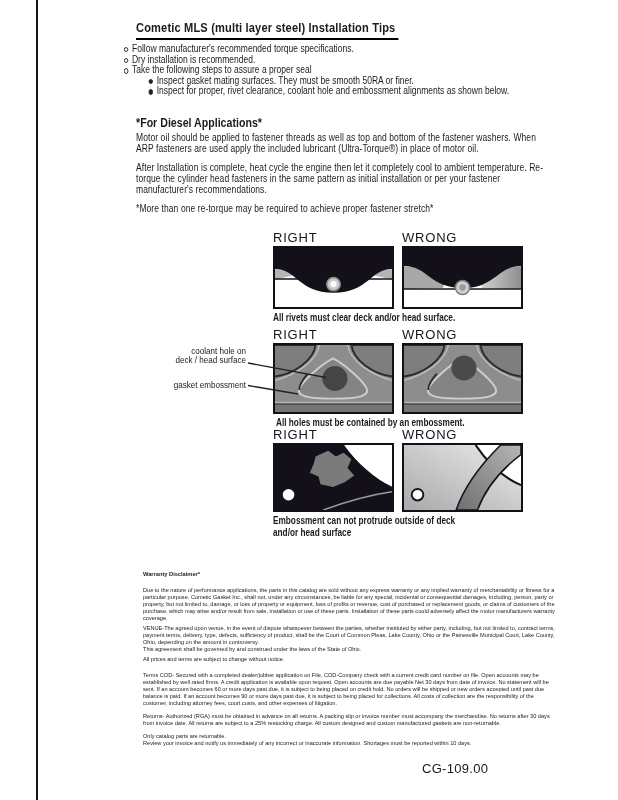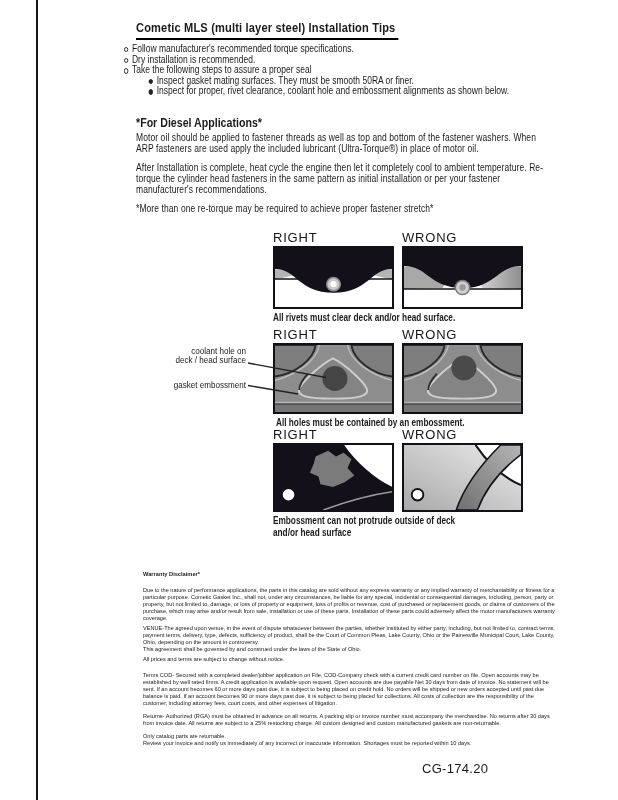--- a/index.html
+++ b/index.html
@@ -190,14 +190,14 @@
     <p class="p1">Due to the nature of performance applications, the parts in this catalog are sold without any express warranty or any implied warranty of merchantability or fitness for a particular purpose.  Cometic Gasket Inc., shall not, under any circumstances, be liable for any special, incidental or consequential damages, including, person, party or property, but not limited to, damage, or loss of property or equipment, loss of profits or revenue, cost of purchased or replacement goods, or claims of customers of the purchase, which may arise and/or result from sale, installation or use of these parts.  Installation of these parts could adversely affect the motor manufacturers warranty coverage.</p>
     <p class="p2">VENUE-The agreed upon venue, in the event of dispute whatsoever between the parties, whether instituted by either party, including, but not limited to, contract terms, payment terms, delivery, type, defects, sufficiency of product, shall be the Court of Common Pleas, Lake County, Ohio or the Painesville Municipal Court, Lake County, Ohio, depending on the amount in controversy.
 This agreement shall be governed by and construed under the laws of the State of Ohio.</p>
     <p class="p3">All prices and terms are subject to change without notice.</p>
     <p class="p4">Terms COD- Secured with a completed dealer/jobber application on File, COD-Company check with a current credit card number on file.  Open accounts may be established by well rated firms.  A credit application is available upon request.  Open accounts are due payable Net 30 days from date of invoice.  No statement will be sent.  If an account becomes 60 or more days past due, it is subject to being placed on credit hold.  No orders will be shipped or new orders accepted until past due balance is paid.  If an account becomes 90 or more days past due, it is subject to being placed for collections.  All costs of collection are the responsibility of the customer, including attorney fees, court costs, and other expenses of litigation.</p>
     <p class="p5">Returns- Authorized (RGA) must be obtained in advance on all returns.  A packing slip or invoice number must accompany the merchandise.  No returns after 30 days from invoice date.  All returns are subject to a 25% restocking charge.  All custom designed and custom manufactured gaskets are non-returnable.</p>
     <p class="p6">Only catalog parts are returnable.
 Review your invoice and notify us immediately of any incorrect or inaccurate information.  Shortages must be reported within 10 days.</p>
   </div>
 
-  <div class="abs docnum">CG-174.20</div>
+  <div class="abs docnum">CG-109.00</div>
 </div>
 
 </body></html>

